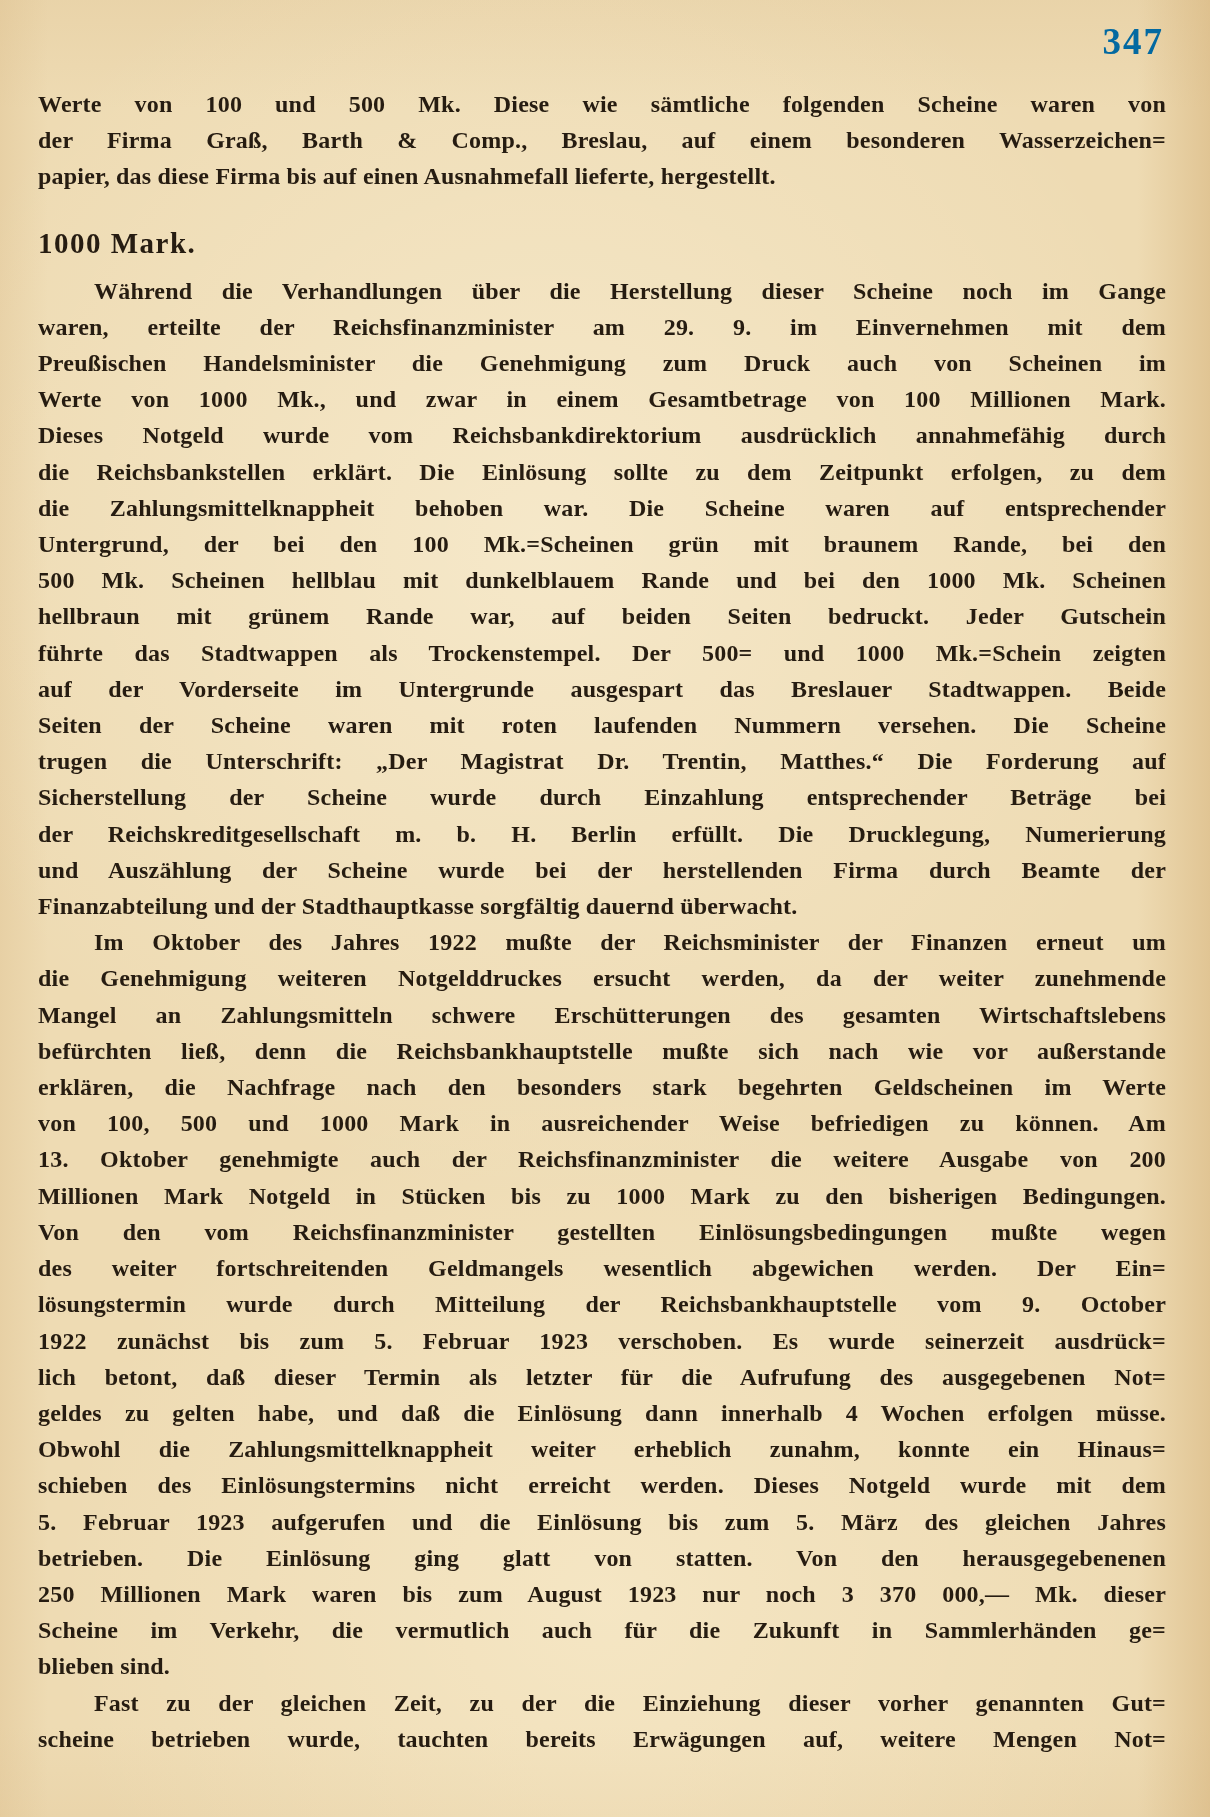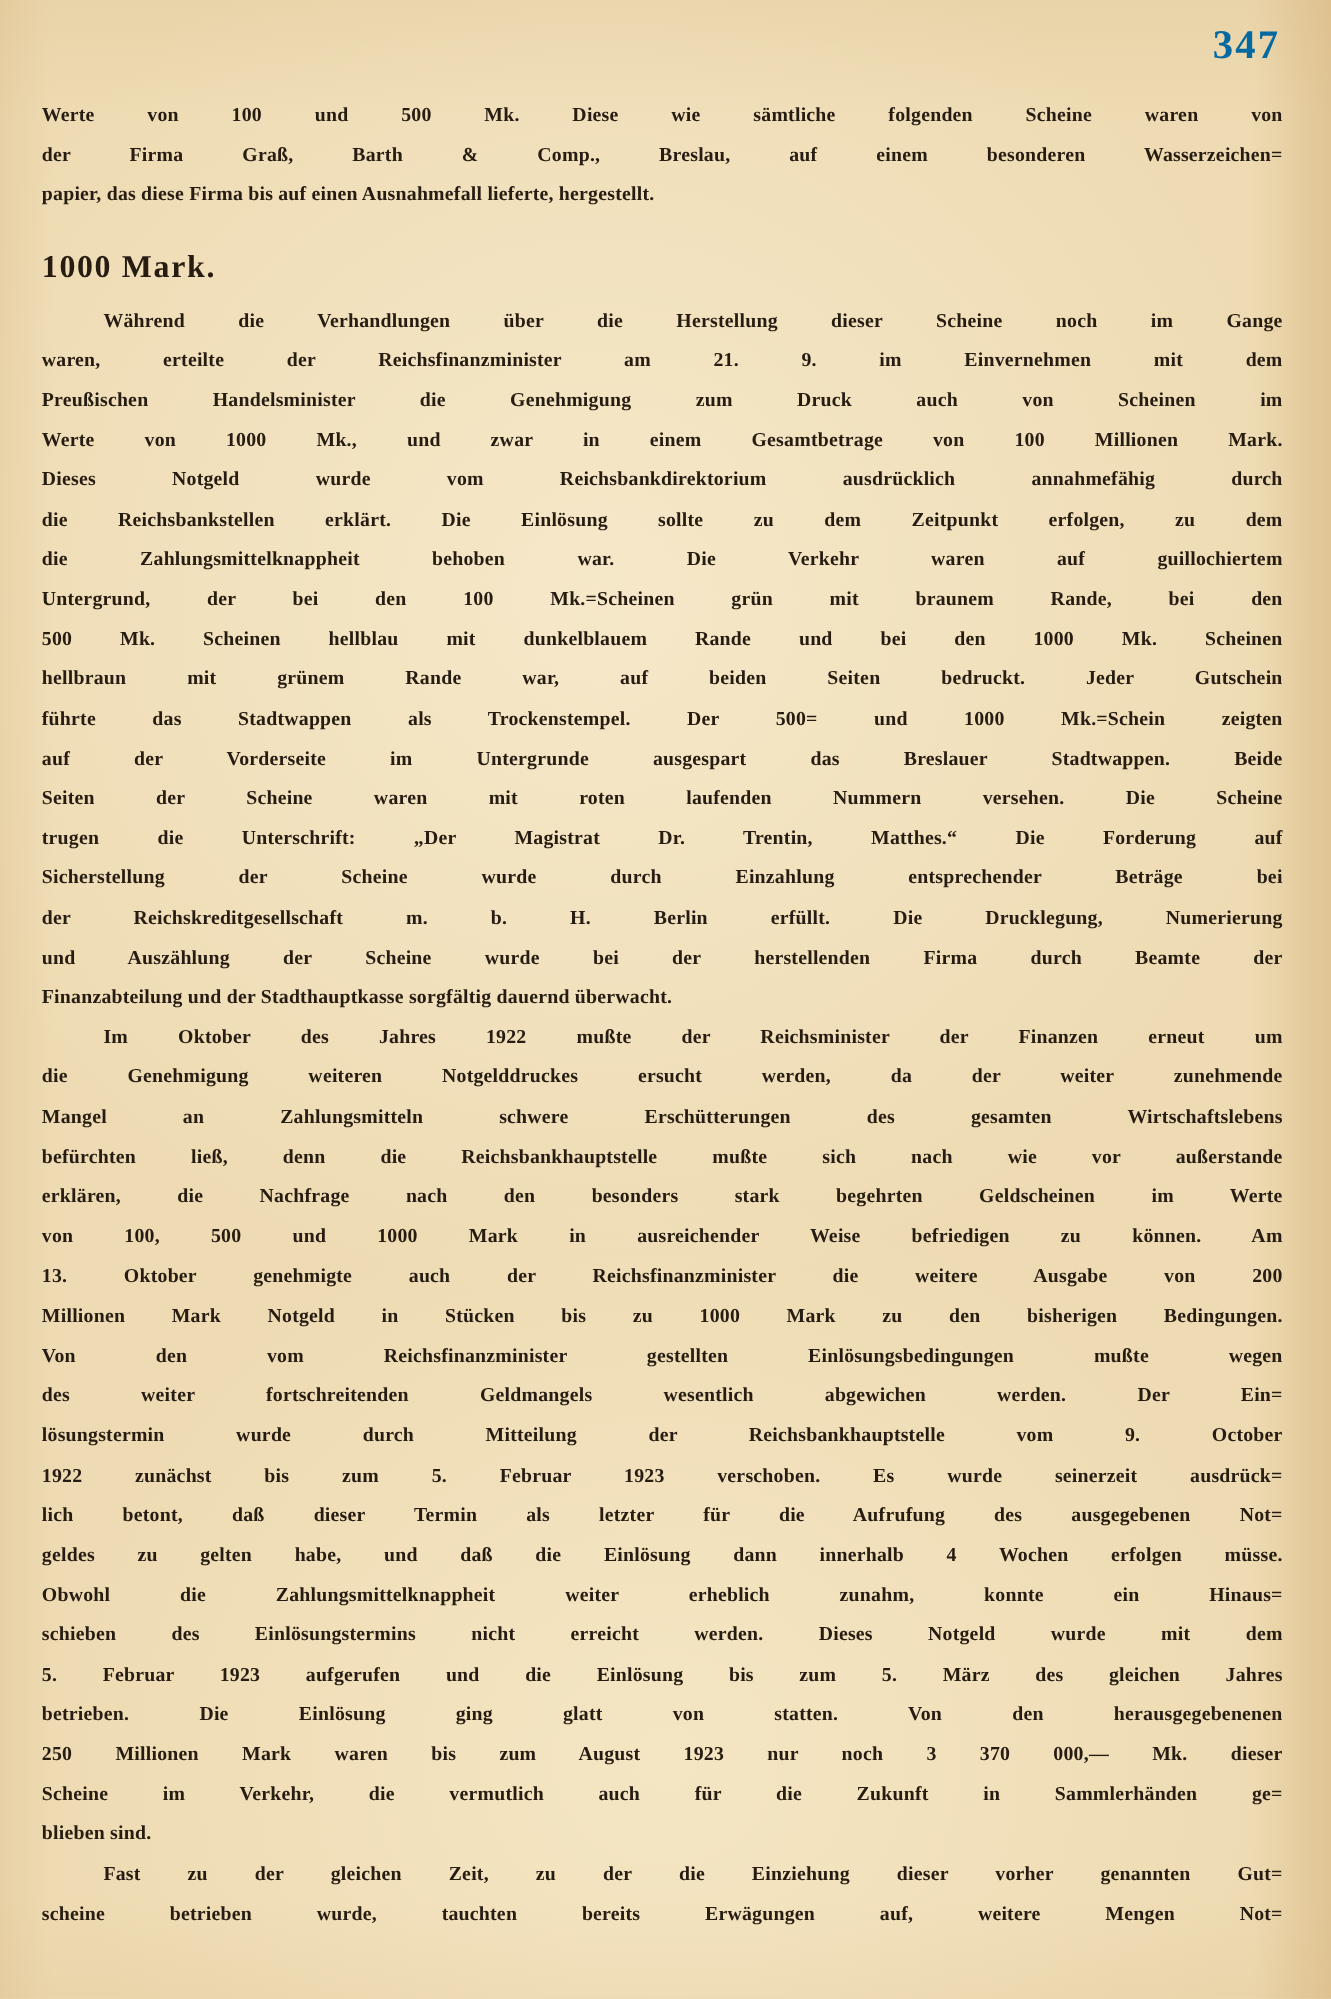--- a/index.html
+++ b/index.html
@@ -33,21 +33,21 @@
     position: absolute;
     left: 38px;
     right: 44px;
     top: 86px;
   }
   .para {
     margin: 0;
     padding: 0;
   }
   .line {
-    font-size: 18px;
+    font-size: 24px;
     line-height: 36.2px;
     font-weight: 700;
     text-align: justify;
     text-align-last: justify;
     white-space: normal;
     letter-spacing: 0.2px;
   }
   .line.short {
     text-align-last: left;
   }
@@ -72,26 +72,26 @@
   <div class="para">
       <div class="line">Werte von 100 und 500 Mk. Diese wie sämtliche folgenden Scheine waren von</div>
       <div class="line">der Firma Graß, Barth &amp; Comp., Breslau, auf einem besonderen Wasserzeichen=</div>
       <div class="line short">papier, das diese Firma bis auf einen Ausnahmefall lieferte, hergestellt.</div>
     </div>
 
   <div class="heading">1000 Mark.</div>
 
   <div class="para">
       <div class="line indent">Während die Verhandlungen über die Herstellung dieser Scheine noch im Gange</div>
-      <div class="line">waren, erteilte der Reichsfinanzminister am 21. 9. im Einvernehmen mit dem</div>
+      <div class="line">waren, erteilte der Reichsfinanzminister am 29. 9. im Einvernehmen mit dem</div>
       <div class="line">Preußischen Handelsminister die Genehmigung zum Druck auch von Scheinen im</div>
       <div class="line">Werte von 1000 Mk., und zwar in einem Gesamtbetrage von 100 Millionen Mark.</div>
       <div class="line">Dieses Notgeld wurde vom Reichsbankdirektorium ausdrücklich annahmefähig durch</div>
       <div class="line">die Reichsbankstellen erklärt. Die Einlösung sollte zu dem Zeitpunkt erfolgen, zu dem</div>
-      <div class="line">die Zahlungsmittelknappheit behoben war. Die Verkehr waren auf guillochiertem</div>
+      <div class="line">die Zahlungsmittelknappheit behoben war. Die Scheine waren auf entsprechender</div>
       <div class="line">Untergrund, der bei den 100 Mk.=Scheinen grün mit braunem Rande, bei den</div>
       <div class="line">500 Mk. Scheinen hellblau mit dunkelblauem Rande und bei den 1000 Mk. Scheinen</div>
       <div class="line">hellbraun mit grünem Rande war, auf beiden Seiten bedruckt. Jeder Gutschein</div>
       <div class="line">führte das Stadtwappen als Trockenstempel. Der 500= und 1000 Mk.=Schein zeigten</div>
       <div class="line">auf der Vorderseite im Untergrunde ausgespart das Breslauer Stadtwappen. Beide</div>
       <div class="line">Seiten der Scheine waren mit roten laufenden Nummern versehen. Die Scheine</div>
       <div class="line">trugen die Unterschrift: „Der Magistrat Dr. Trentin, Matthes.“ Die Forderung auf</div>
       <div class="line">Sicherstellung der Scheine wurde durch Einzahlung entsprechender Beträge bei</div>
       <div class="line">der Reichskreditgesellschaft m. b. H. Berlin erfüllt. Die Drucklegung, Numerierung</div>
       <div class="line">und Auszählung der Scheine wurde bei der herstellenden Firma durch Beamte der</div>

